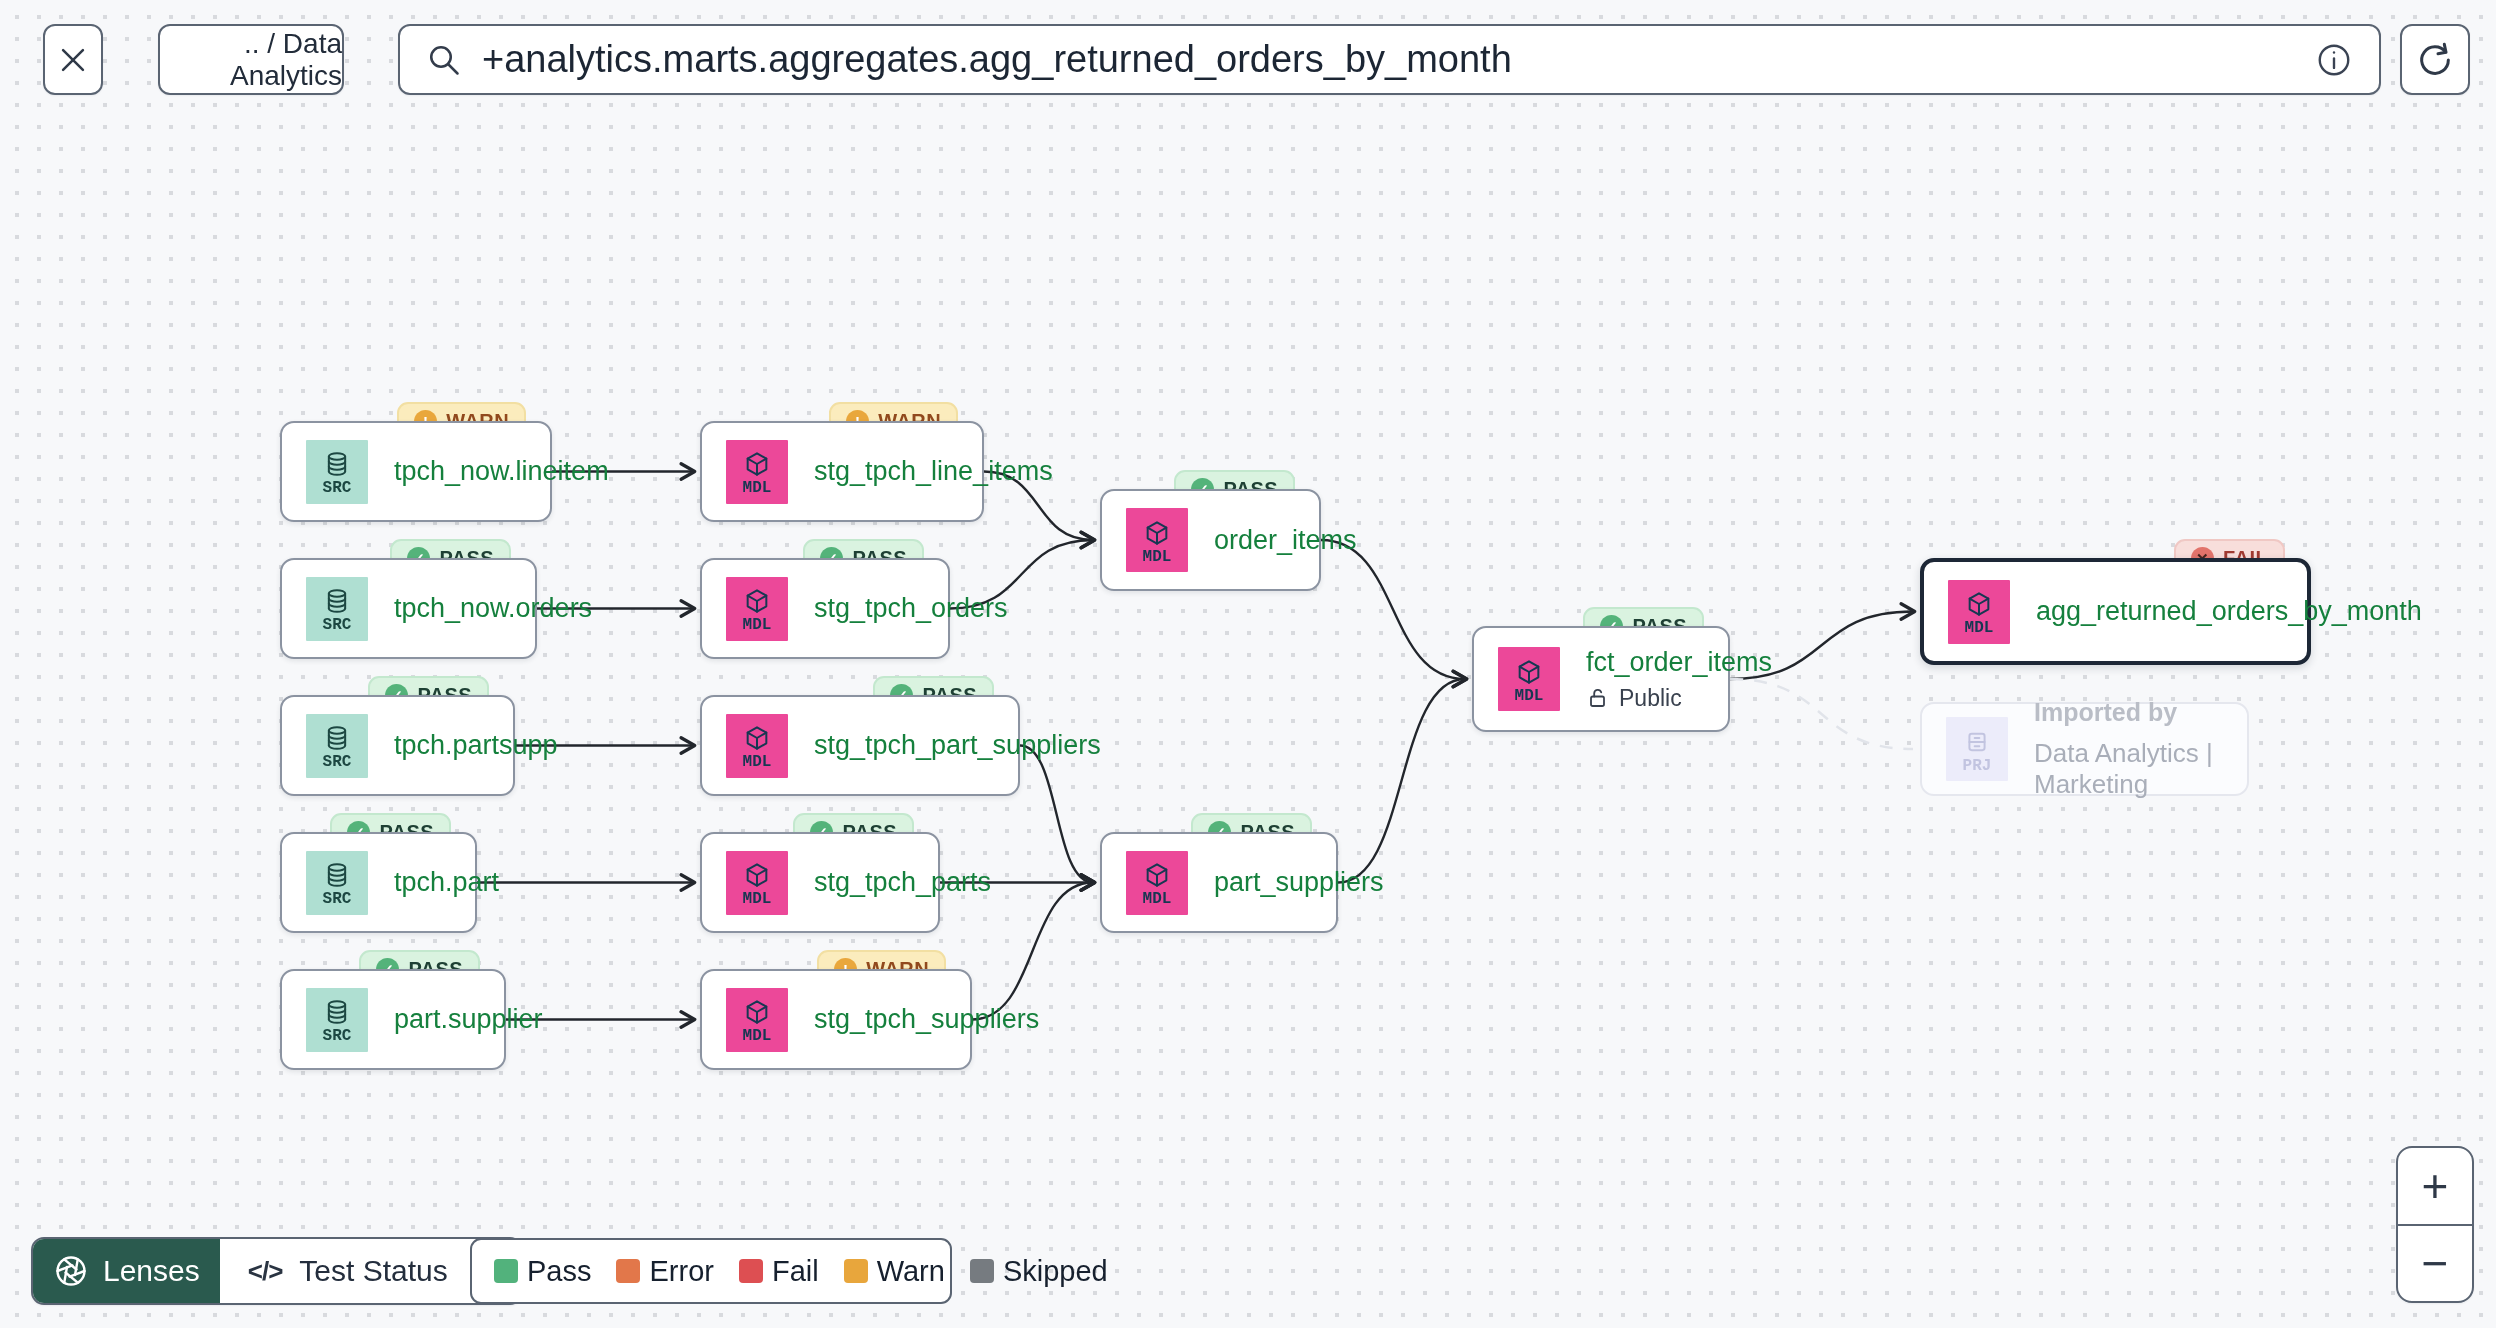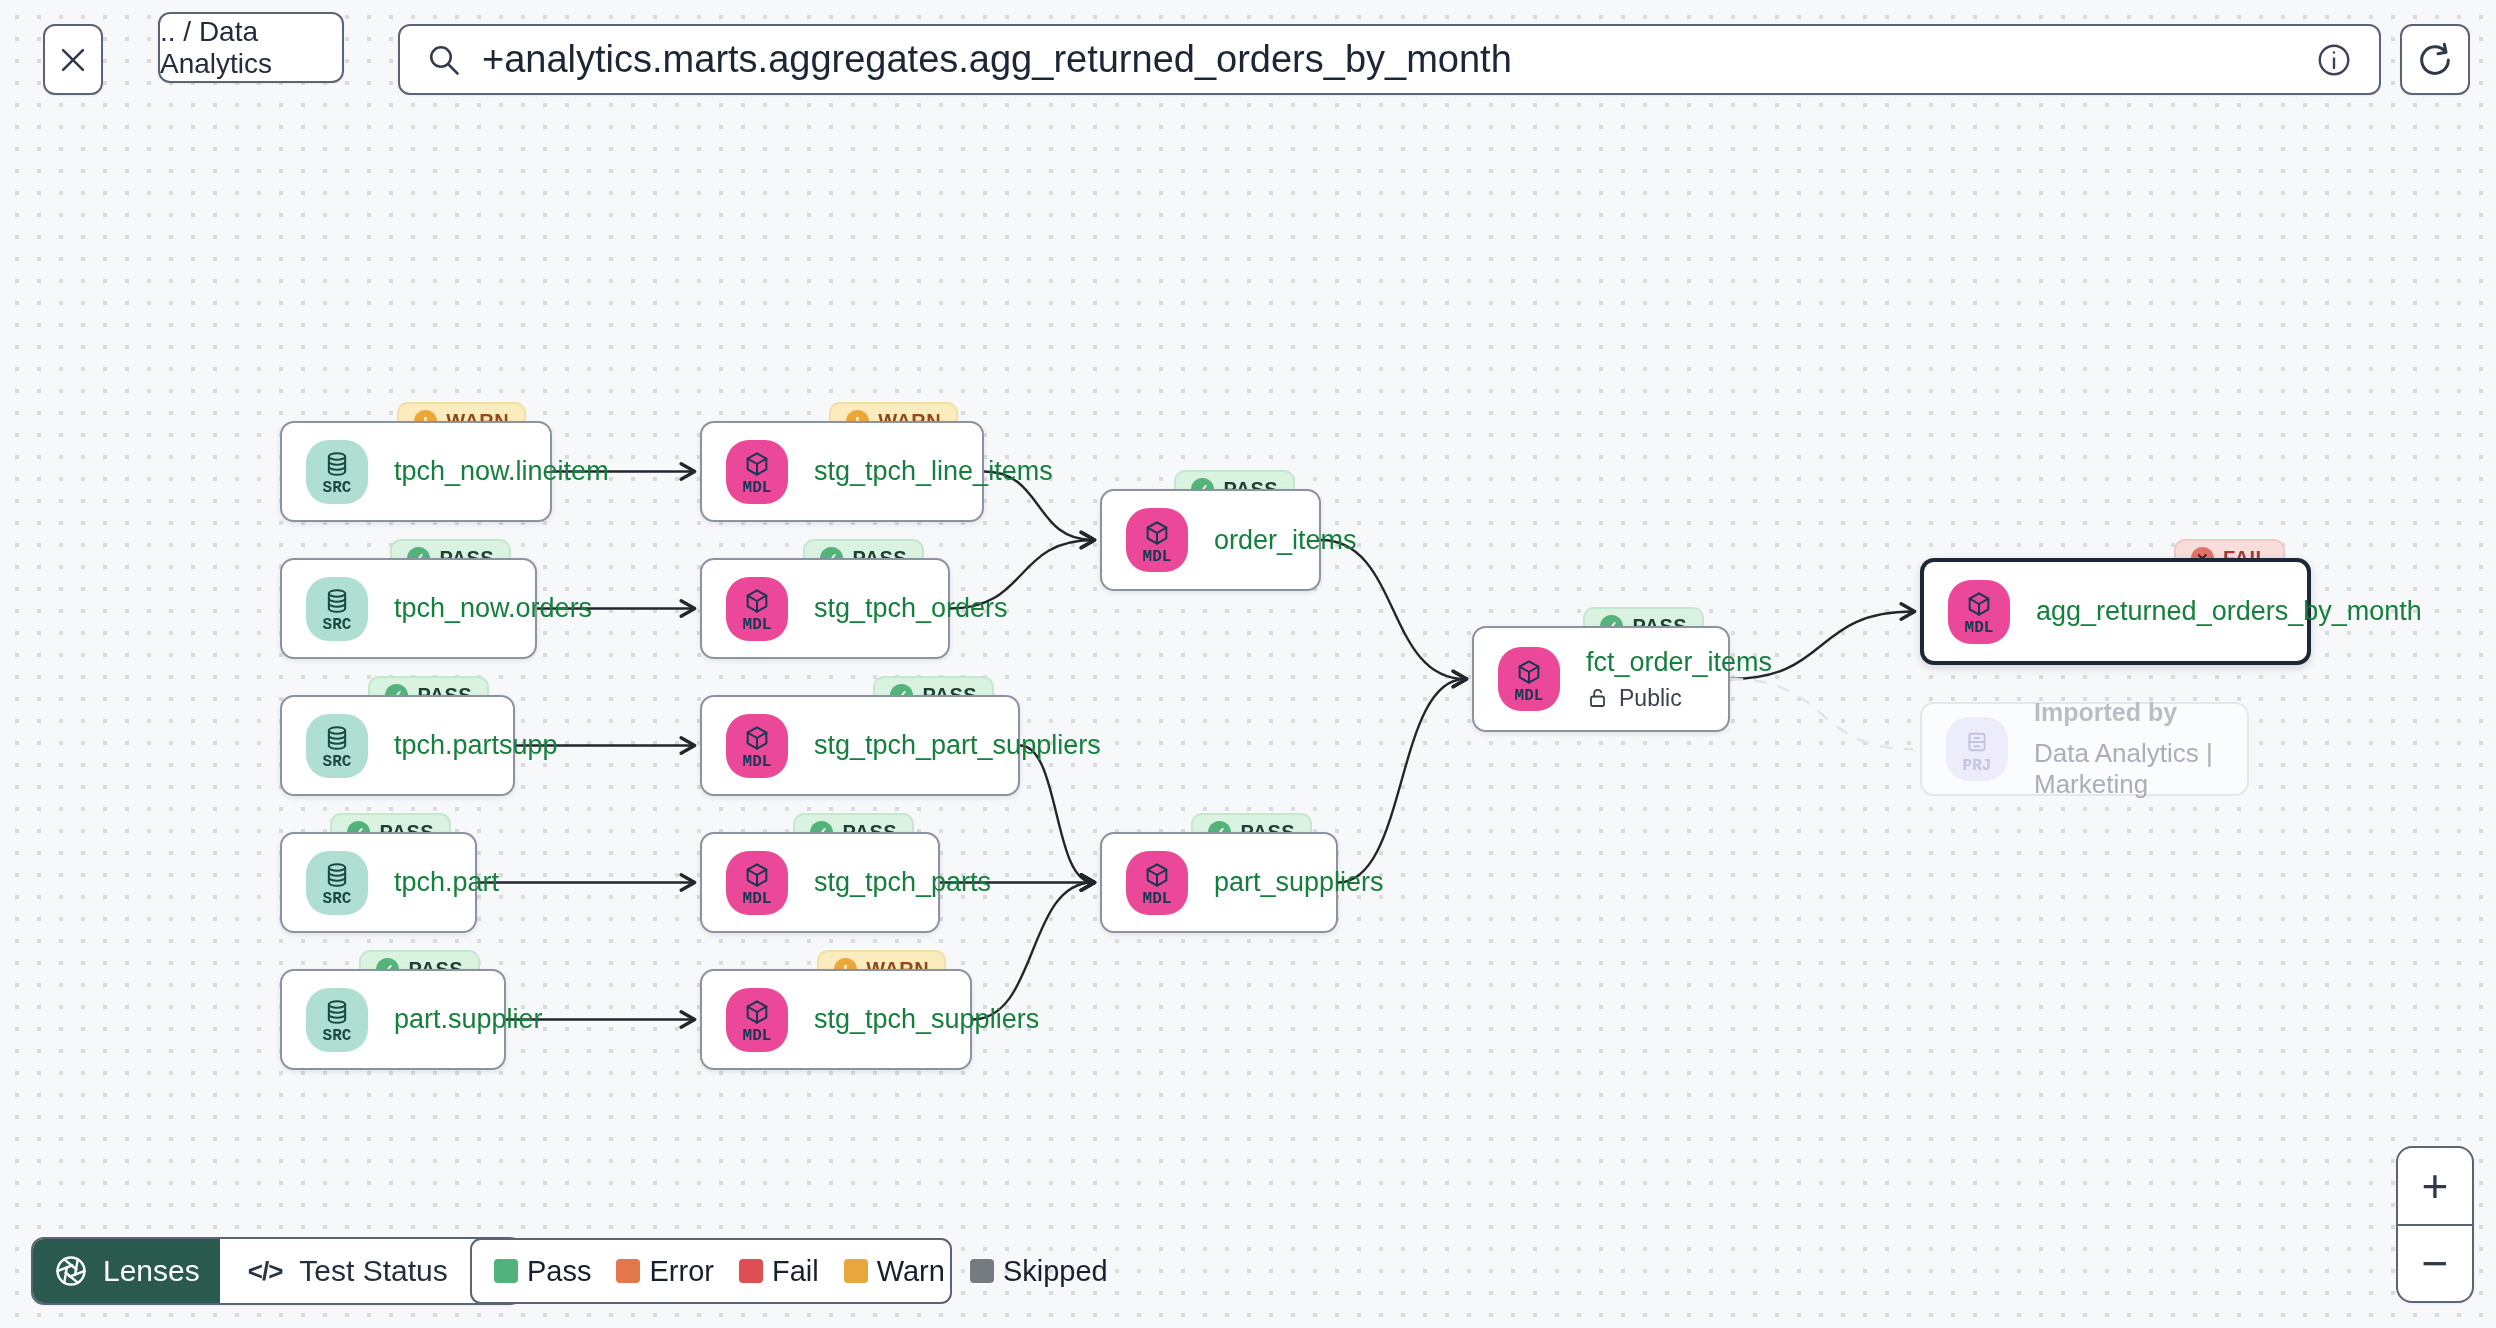--- a/index.html
+++ b/index.html
@@ -18,21 +18,21 @@
     background-size:22px 22px;
     background-position:6px 6px;
   }
   
   .tb-btn {
     position:absolute; background:#fff; border:2.5px solid #5a6472;
     border-radius:12px; display:flex; align-items:center; justify-content:center;
     box-shadow:0 1px 2px rgba(25,35,50,.06); cursor:pointer;
   }
   #close-btn   { left:43px;  top:24px; width:60px;  height:71px; }
-  #breadcrumb  { left:158px; top:12px; width:186px; height:71px; font-size:28px; color:#222c3a; }
+  #breadcrumb  { left:158px; top:24px; width:186px; height:71px; font-size:28px; color:#222c3a;text-align:right; }
   #search-box  { left:398px; top:24px; width:1983px; height:71px; justify-content:flex-start; gap:20px; padding:0 26px; cursor:text; }
   #search-input {
     border:none; outline:none; flex:1; font-size:38px; color:#1c2634;
     font-family:"Liberation Sans", sans-serif; background:transparent;
   }
   #refresh-btn { left:2400px; top:24px; width:70px; height:71px; }
   .icon { display:inline-flex; align-items:center; justify-content:center; }
   .icon svg { display:block; }
 
   
@@ -58,21 +58,21 @@
     position:relative; width:100%; height:100%;
     background:#fff; border:2.5px solid #8b93a1; border-radius:14px;
     display:flex; align-items:center; gap:26px; padding:0 26px 0 24px;
     box-shadow:0 2px 5px rgba(25,35,50,.10); cursor:pointer;
   }
   .card.selected { border:4px solid #1d2736; box-shadow:0 3px 8px rgba(25,35,50,.16); }
   .card.faded {
     background:#fbfcfe; border:2px solid #e5e7ee; box-shadow:none; cursor:default;
   }
   .iconbox {
-    width:62px; height:64px; border-radius:23px; flex:0 0 auto;
+    width:62px; height:64px; border-radius:1px; flex:0 0 auto;
     display:flex; flex-direction:column; align-items:center; justify-content:center;
     gap:1px; padding-top:4px;
   }
   .iconbox .tag { font-family:"Liberation Mono", monospace; font-size:16px; font-weight:bold; }
   .kind-SRC { background:#afdfd2; color:#1c4742; }
   .kind-MDL { background:#ec4899; color:#173752; }
   .kind-PRJ { background:#ececfa; color:#c2c4e0; }
   .node-label { font-size:27px; color:#15803d; white-space:nowrap; }
   .node-sub {
     display:flex; align-items:center; gap:9px; font-size:23px; color:#39414e; margin-top:7px;

